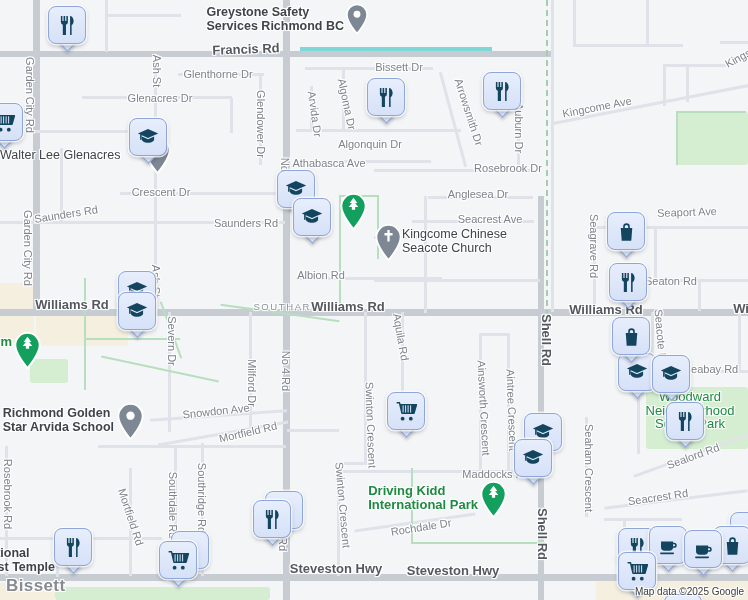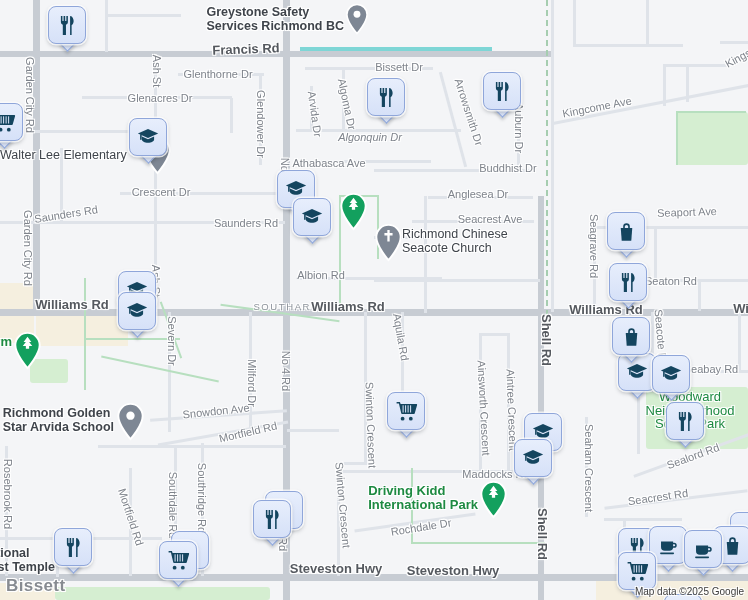--- a/index.html
+++ b/index.html
@@ -143,28 +143,28 @@
       <div class="slabel major" style="left: 246px; top: 49px; transform: translate(-50%, -50%) rotate(-2deg);">Francis Rd</div>
       <div class="slabel" style="left: 30px; top: 95px; transform: translate(-50%, -50%) rotate(90deg);">Garden City Rd</div>
       <div class="slabel" style="left: 28px; top: 248px; transform: translate(-50%, -50%) rotate(90deg);">Garden City Rd</div>
       <div class="slabel" style="left: 157px; top: 71px; transform: translate(-50%, -50%) rotate(90deg);">Ash St</div>
       <div class="slabel" style="left: 156px; top: 281px; transform: translate(-50%, -50%) rotate(90deg);">Ash St</div>
       <div class="slabel" style="left: 218px; top: 74px; transform: translate(-50%, -50%) rotate(0deg);">Glenthorne Dr</div>
       <div class="slabel" style="left: 160px; top: 98px; transform: translate(-50%, -50%) rotate(0deg);">Glenacres Dr</div>
       <div class="slabel" style="left: 261px; top: 124px; transform: translate(-50%, -50%) rotate(90deg);">Glendower Dr</div>
       <div class="slabel" style="left: 315px; top: 114px; transform: translate(-50%, -50%) rotate(82deg);">Arvida Dr</div>
       <div class="slabel" style="left: 347px; top: 104px; transform: translate(-50%, -50%) rotate(78deg);">Algoma Dr</div>
-      <div class="slabel" style="left: 370px; top: 137px; transform: translate(-50%, -50%) rotate(0deg); font-style: italic;">Algonquin Dr</div>
+      <div class="slabel" style="left: 370px; top: 144px; transform: translate(-50%, -50%) rotate(0deg);">Algonquin Dr</div>
       <div class="slabel" style="left: 329px; top: 163px; transform: translate(-50%, -50%) rotate(0deg);">Athabasca Ave</div>
       <div class="slabel" style="left: 399px; top: 67px; transform: translate(-50%, -50%) rotate(0deg);">Bissett Dr</div>
       <div class="slabel" style="left: 469px; top: 112px; transform: translate(-50%, -50%) rotate(72deg);">Arrowsmith Dr</div>
       <div class="slabel" style="left: 519px; top: 128px; transform: translate(-50%, -50%) rotate(90deg);">Auburn Dr</div>
       <div class="slabel" style="left: 597px; top: 107px; transform: translate(-50%, -50%) rotate(-11deg);">Kingcome Ave</div>
       <div class="slabel" style="left: 738px; top: 58px; transform: translate(-50%, -50%) rotate(-28deg);">Kings</div>
-      <div class="slabel" style="left: 508px; top: 168px; transform: translate(-50%, -50%) rotate(0deg);">Buddhist Dr</div>
+      <div class="slabel" style="left: 508px; top: 168px; transform: translate(-50%, -50%) rotate(0deg);">Rosebrook Dr</div>
       <div class="slabel" style="left: 478px; top: 194px; transform: translate(-50%, -50%) rotate(0deg);">Anglesea Dr</div>
       <div class="slabel" style="left: 490px; top: 219px; transform: translate(-50%, -50%) rotate(0deg);">Seacrest Ave</div>
       <div class="slabel" style="left: 66px; top: 214px; transform: translate(-50%, -50%) rotate(-9deg);">Saunders Rd</div>
       <div class="slabel" style="left: 246px; top: 223px; transform: translate(-50%, -50%) rotate(0deg);">Saunders Rd</div>
       <div class="slabel" style="left: 161px; top: 192px; transform: translate(-50%, -50%) rotate(0deg);">Crescent Dr</div>
       <div class="slabel" style="left: 321px; top: 275px; transform: translate(-50%, -50%) rotate(0deg);">Albion Rd</div>
       <div class="slabel major" style="left: 72px; top: 304px; transform: translate(-50%, -50%) rotate(0deg);">Williams Rd</div>
       <div class="slabel area-name" style="left: 287px; top: 306px; transform: translate(-50%, -50%) rotate(0deg);">SOUTHARM</div>
       <div class="slabel major" style="left: 348px; top: 306px; transform: translate(-50%, -50%) rotate(0deg);">Williams Rd</div>
       <div class="slabel major" style="left: 606px; top: 309px; transform: translate(-50%, -50%) rotate(0deg);">Williams Rd</div>
@@ -197,25 +197,25 @@
       <div class="slabel" style="left: 661px; top: 338px; transform: translate(-50%, -50%) rotate(85deg);">Seacote Rd</div>
       <div class="slabel" style="left: 711px; top: 369px; transform: translate(-50%, -50%) rotate(0deg);">Seabay Rd</div>
       <div class="slabel" style="left: 693px; top: 456px; transform: translate(-50%, -50%) rotate(-20deg);">Sealord Rd</div>
       <div class="slabel" style="left: 658px; top: 497px; transform: translate(-50%, -50%) rotate(-8deg);">Seacrest Rd</div>
       <div class="slabel" style="left: 421px; top: 527px; transform: translate(-50%, -50%) rotate(-9deg);">Rochdale Dr</div>
       <div class="plabel  anchor-right" style="right: 404px; top: 5px;">
         <div>Greystone Safety</div>
         <div>Services Richmond BC</div>
       </div>
       <div class="plabel  anchor-left" style="left: 402px; top: 227px;">
-        <div>Richmond Chinese</div>
+        <div>Kingcome Chinese</div>
         <div>Seacote Church</div>
       </div>
       <div class="plabel  anchor-left" style="left: 0px; top: 148px;">
-        <div>Walter Lee Elementary</div>
+        <div>Walter Lee Glenacres</div>
       </div>
       <div class="plabel  anchor-right" style="right: 634px; top: 406px;">
         <div>Richmond Golden</div>
         <div>Star Arvida School</div>
       </div>
       <div class="plabel  anchor-right" style="right: 693px; top: 546px;">
         <div>International</div>
         <div>Buddhist Temple</div>
       </div>
       <div class="plabel green anchor-right" style="right: 736px; top: 335px;">

